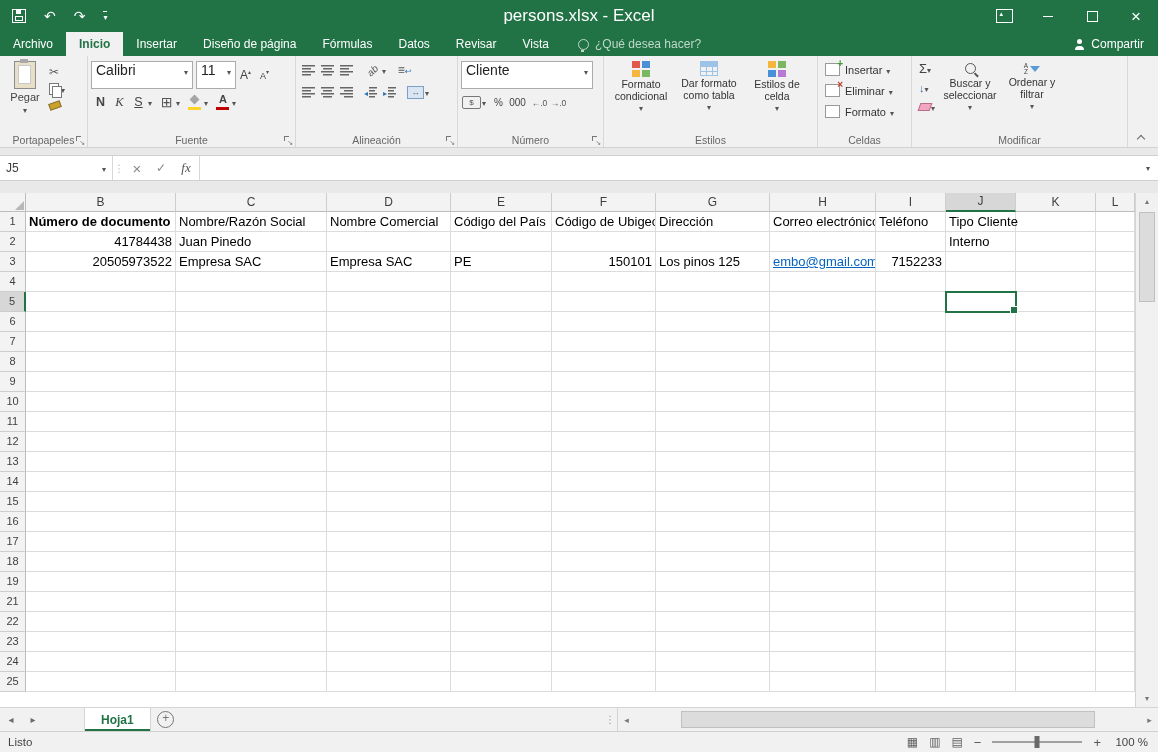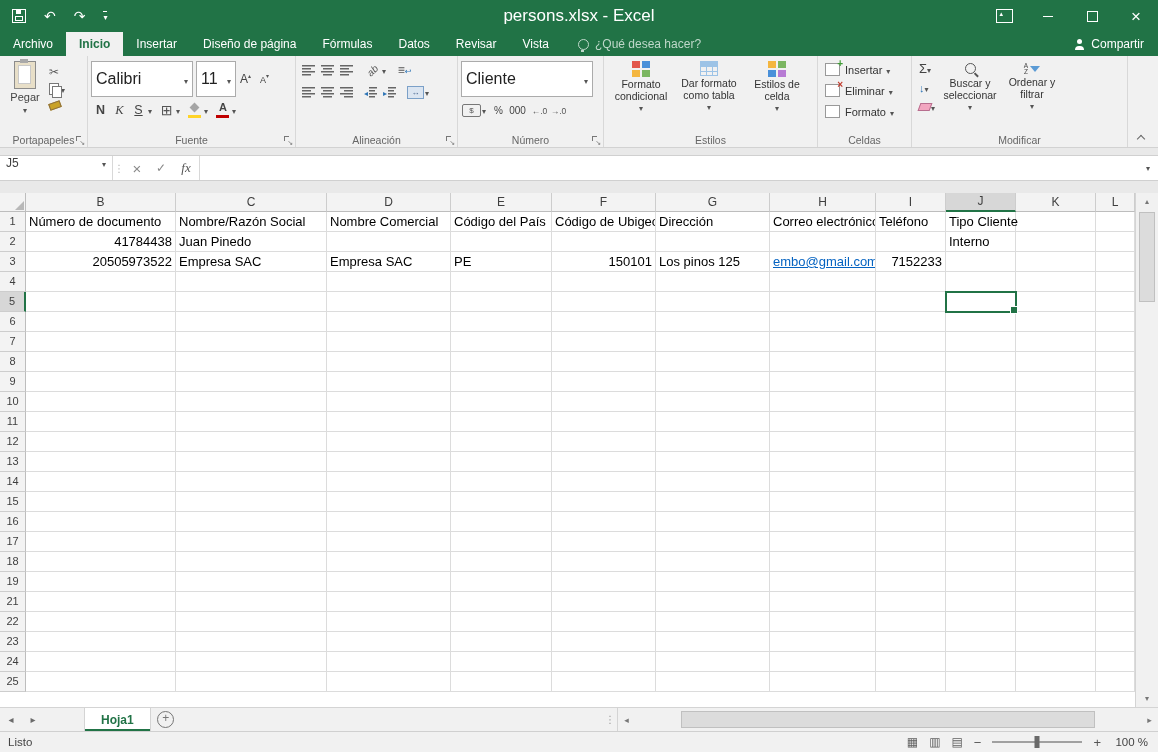--- a/index.html
+++ b/index.html
@@ -38,21 +38,21 @@
   .person-icon::after{content:"";position:absolute;bottom:0;left:1px;width:9px;height:4px;border-radius:4px 4px 0 0;background:#fff}
 
   
   .ribbon{height:91px;background:#f1f1f1;border-bottom:1px solid #d2d2d2;display:flex;position:relative;font-size:11px;color:#444}
   .rgroup{position:relative;border-right:1px solid #d8d8d8;box-sizing:border-box;padding:3px 3px 15px;display:flex;flex-direction:column}
   .rg-label{position:absolute;bottom:1px;left:0;right:0;text-align:center;font-size:10.5px;color:#666}
   .launcher{position:absolute;right:2px;bottom:2px;width:10px;height:10px}
   .launcher::before{content:"";position:absolute;left:1px;top:1px;width:4px;height:4px;border-left:1px solid #777;border-top:1px solid #777}
   .launcher::after{content:"↘";position:absolute;right:0;bottom:-2px;font-size:7px;color:#777}
   .rg-row{display:flex;align-items:center;margin:2px 0}
-  .combo{height:36px;background:#fff;border:1px solid #ababab;display:flex;align-items:center;padding:0 4px;font-size:16px;color:#222;box-sizing:border-box}
+  .combo{height:28px;background:#fff;border:1px solid #ababab;display:flex;padding:0 4px;font-size:14px;color:#222;box-sizing:border-box}
   .caret::before{content:"▾";font-size:8px;color:#555}
   .combo .caret{margin-left:auto;padding-left:4px}
   .tbtn{min-width:17px;height:18px;display:flex;align-items:center;justify-content:center;font-size:12.5px;color:#444;margin:0 1px}
   .tbtn.b{font-weight:bold}
   .tbtn.i{font-style:italic;font-family:"Liberation Serif",serif}
   .tbtn.u{text-decoration:underline}
   .g-a::before{content:"A";font-size:12px;color:#444}
   .g-a.small::before{font-size:9px}
   .gc-up::before{content:"▴";font-size:6px;color:#555;vertical-align:top}
   .gc-dn::before{content:"▾";font-size:6px;color:#555;vertical-align:top}
@@ -120,21 +120,21 @@
   .az-txt::after{content:"Z"}
   .funnel-icon{width:0;height:0;border-left:5px solid transparent;border-right:5px solid transparent;border-top:6px solid #5b9bd5}
   .search-icon{width:9px;height:9px;border:1.5px solid #555;border-radius:50%;position:relative;margin-bottom:4px;margin-top:2px}
   .search-icon::after{content:"";position:absolute;width:5px;height:1.5px;background:#555;transform:rotate(45deg);right:-4px;bottom:-2px}
   .collapse-icon{position:absolute;right:12px;bottom:5px;width:9px;height:9px}
   .collapse-icon::before{content:"";position:absolute;left:1px;top:3px;width:5px;height:5px;border-top:1.5px solid #666;border-left:1.5px solid #666;transform:rotate(45deg)}
 
   
   .formula-area{height:45px;background:#e9e9e9;position:relative}
   .fstrip{position:absolute;top:7px;left:0;right:0;height:26px;background:#fff;border-top:1px solid #d0d0d0;border-bottom:1px solid #d0d0d0;box-sizing:border-box;display:flex;align-items:stretch}
-  .name-box{width:100px;display:flex;padding:0 6px;font-size:12px;color:#404040;border-right:1px solid #d8d8d8}
+  .name-box{width:100px;display:flex;align-items:center;padding:0 6px;font-size:12px;color:#404040;border-right:1px solid #d8d8d8}
   .name-box .caret{margin-left:auto}
   .fdots{width:12px;display:flex;align-items:center;justify-content:center;color:#b5b5b5;font-size:10px}
   .fdots::before{content:"⋮"}
   .fbtn{width:24px;display:flex;align-items:center;justify-content:center;color:#8a8a8a}
   .x-icon::before{content:"×";font-size:15px}
   .check-icon::before{content:"✓";font-size:12px}
   .fx-btn{width:26px;display:flex;align-items:center;justify-content:center;font-style:italic;font-family:"Liberation Serif",serif;font-size:13px;color:#555}
   .finput{flex:1;border-left:1px solid #d8d8d8;display:flex;align-items:center;padding:0 6px;font-size:12px;color:#222}
   .fexpand{width:20px;display:flex;align-items:center;justify-content:center}
 
@@ -487,21 +487,21 @@
           <div class="g-colhead" style="width: 104px;">F</div>
           <div class="g-colhead" style="width: 114px;">G</div>
           <div class="g-colhead" style="width: 106px;">H</div>
           <div class="g-colhead" style="width: 70px;">I</div>
           <div class="g-colhead sel" style="width: 70px;">J</div>
           <div class="g-colhead" style="width: 80px;">K</div>
           <div class="g-colhead" style="width: 39px;">L</div>
         </div>
         <div class="g-row">
           <div class="g-rowhead" style="width: 26px;">1</div>
-          <div class="g-cell filled clip" style="width: 150px;">
+          <div class="g-cell filled clip" style="width: 150px; font-weight: bold;">
             <span>Número de documento</span>
           </div>
           <div class="g-cell filled clip" style="width: 151px;">
             <span>Nombre/Razón Social</span>
           </div>
           <div class="g-cell filled clip" style="width: 124px;">
             <span>Nombre Comercial</span>
           </div>
           <div class="g-cell filled clip" style="width: 101px;">
             <span>Código del País</span>

